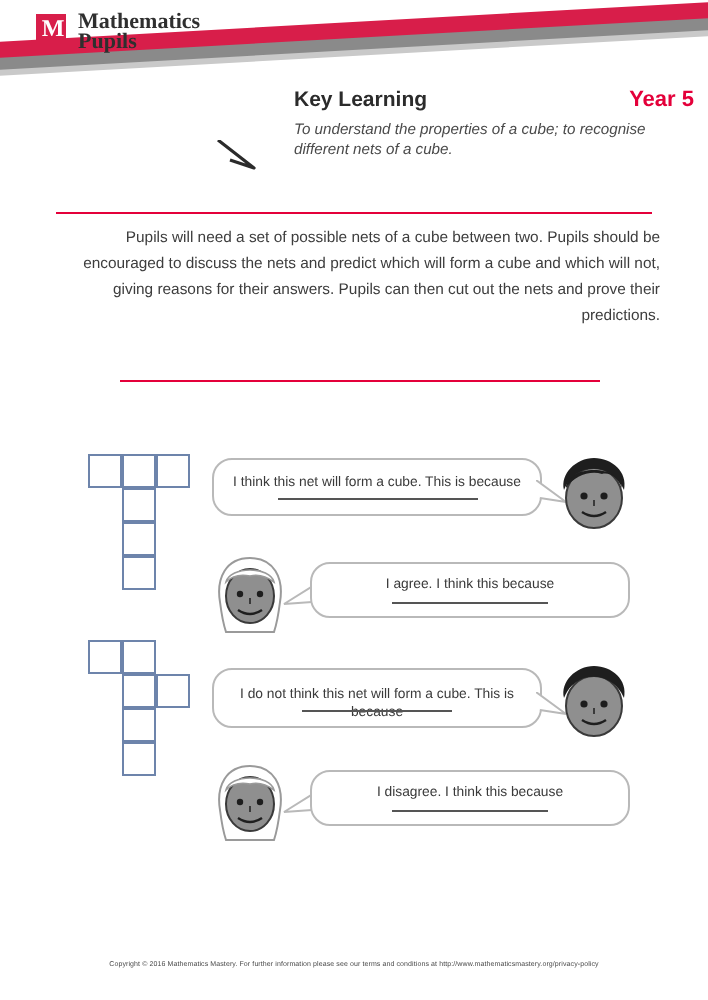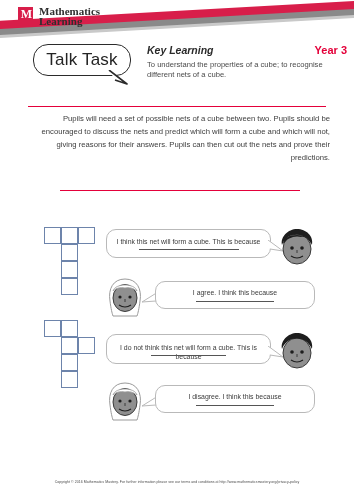--- a/index.html
+++ b/index.html
@@ -48,23 +48,23 @@
     display:flex;align-items:center;justify-content:center;
     font-size:17px;color:#242424;letter-spacing:.2px;
   }
   .tt-tail{
     position:absolute;left:108px;top:70px;width:22px;height:16px;z-index:5;
   }
 
   
   .kl{position:absolute;left:147px;top:44px;width:200px;}
   .kl-row{display:flex;justify-content:space-between;align-items:baseline;}
-  .kl-title{font-size:10.5px;font-weight:bold;color:#2b2b2b;font-style:italic;}
+  .kl-title{font-size:10.5px;font-weight:bold;color:#2b2b2b;}
   .kl-year{font-size:11px;font-weight:bold;color:#e4003a;}
-  .kl-desc{margin-top:4px;font-size:7.6px;line-height:10px;color:#4a4a4a;max-width:180px;}
+  .kl-desc{margin-top:4px;font-size:7.6px;line-height:10px;color:#4a4a4a;max-width:180px;font-style:italic;}
 
   
   .rule{position:absolute;height:1.4px;background:#e4003a;}
   .rule-1{left:28px;top:106px;width:298px;}
   .rule-2{left:60px;top:190px;width:240px;}
 
   
   .intro{
     position:absolute;left:24px;top:112px;width:306px;
     font-size:7.7px;line-height:13px;text-align:right;color:#3d3d3d;
@@ -122,37 +122,34 @@
         <div class="logo-m">M</div>
         <div class="logo-dots">
           <span></span>
             <span></span>
             <span></span>
             <span></span>
         </div>
       </div>
       <div class="logo-text">
         <div>Mathematics</div>
-        <div>Learning</div>
+        <div>Pupils</div>
       </div>
     </div>
   </div>
 
-  <div class="talk-task">
-    <span>Talk Task</span>
-  </div>
   <svg class="tt-tail" viewBox="0 0 22 16">
     <path d="M1,0 L19,14 L7,10" fill="#ffffff" stroke="#2b2b2b" stroke-width="1.6" stroke-linejoin="round"></path>
     <path d="M0,-3 L10,-3" stroke="#ffffff" stroke-width="3"></path>
   </svg>
 
   <div class="kl">
     <div class="kl-row">
       <div class="kl-title">Key Learning</div>
-      <div class="kl-year">Year 3</div>
+      <div class="kl-year">Year 5</div>
     </div>
     <div class="kl-desc">To understand the properties of a cube; to recognise different nets of a cube.</div>
   </div>
 
   <div class="rule rule-1"></div>
   <div class="intro">Pupils will need a set of possible nets of a cube between two. Pupils should be encouraged to discuss the nets and predict which will form a cube and which will not, giving reasons for their answers. Pupils can then cut out the nets and prove their predictions.</div>
 
   <div class="rule rule-2"></div>
 
   <div class="net" style="left:44px;top:227px;width:54px;height:70px;">

